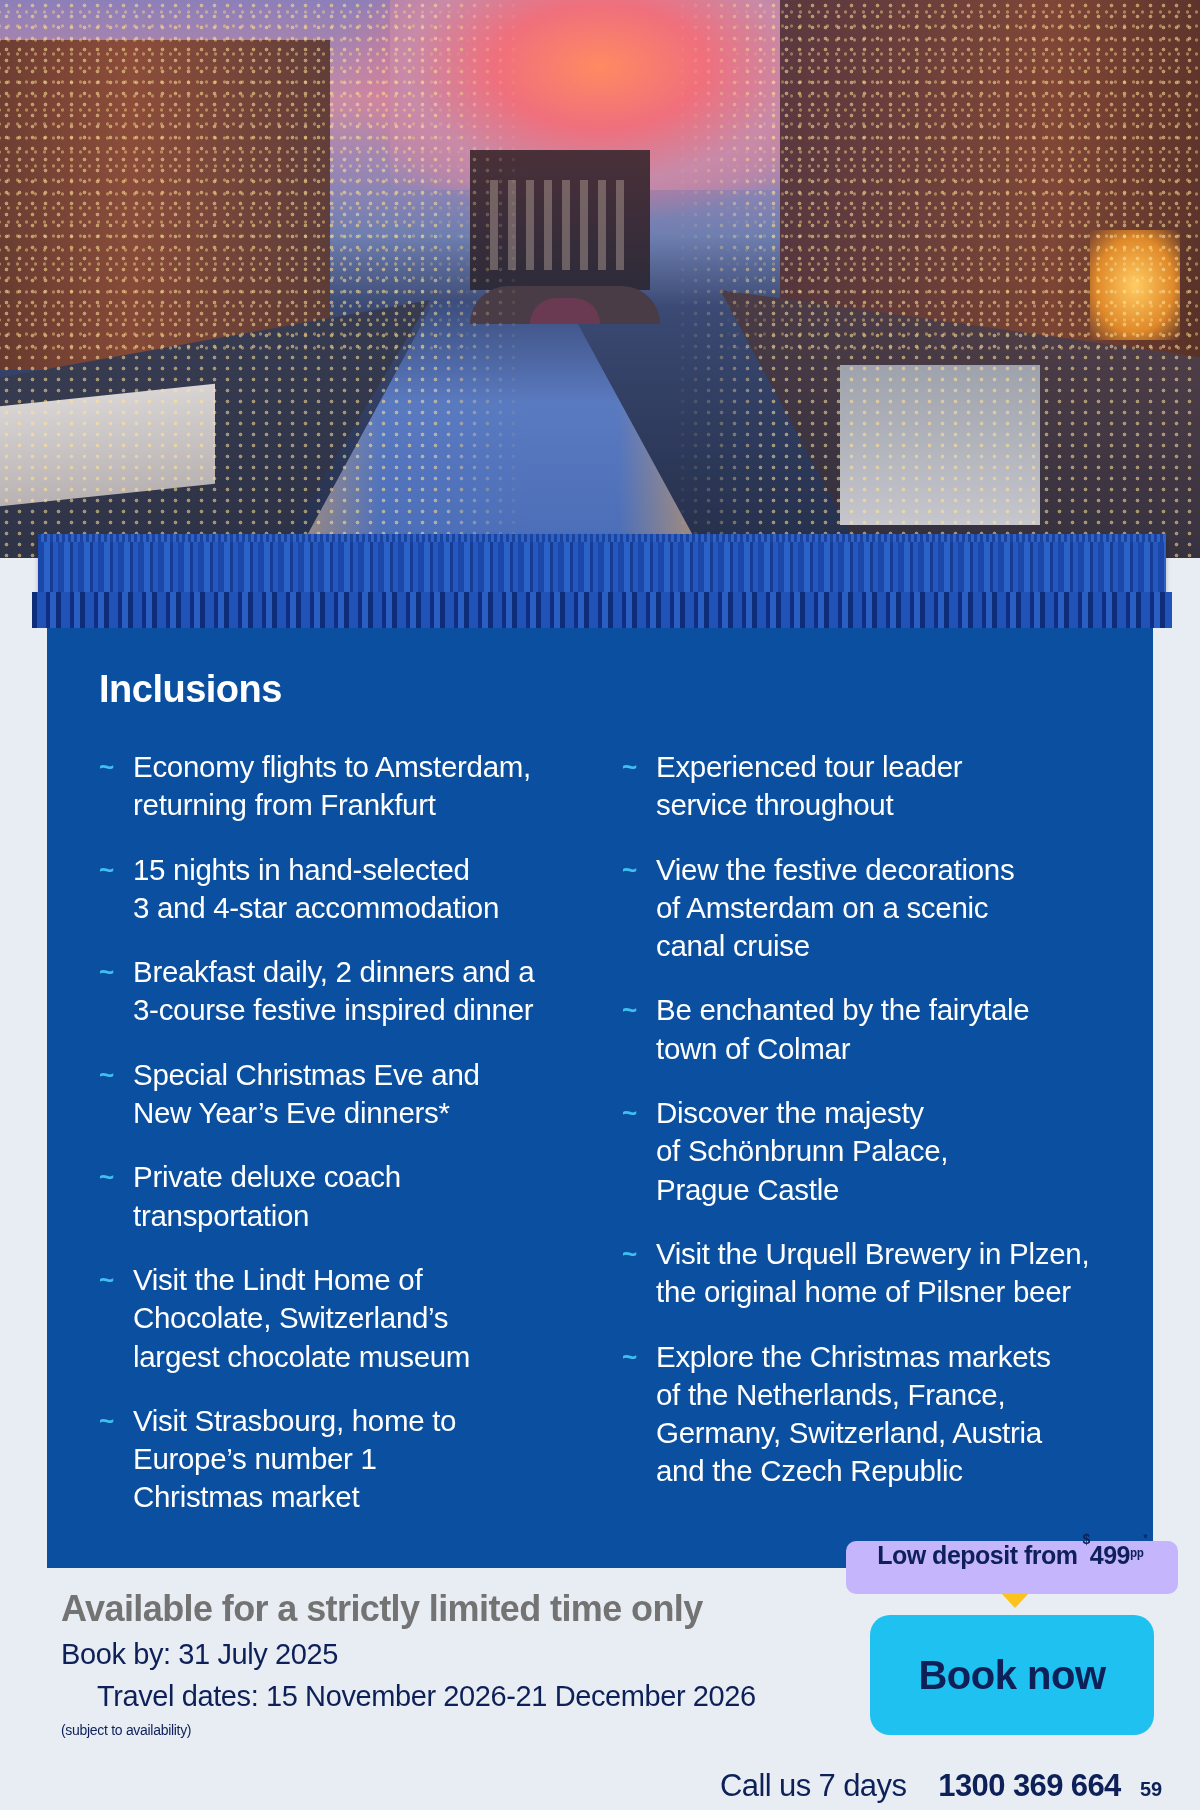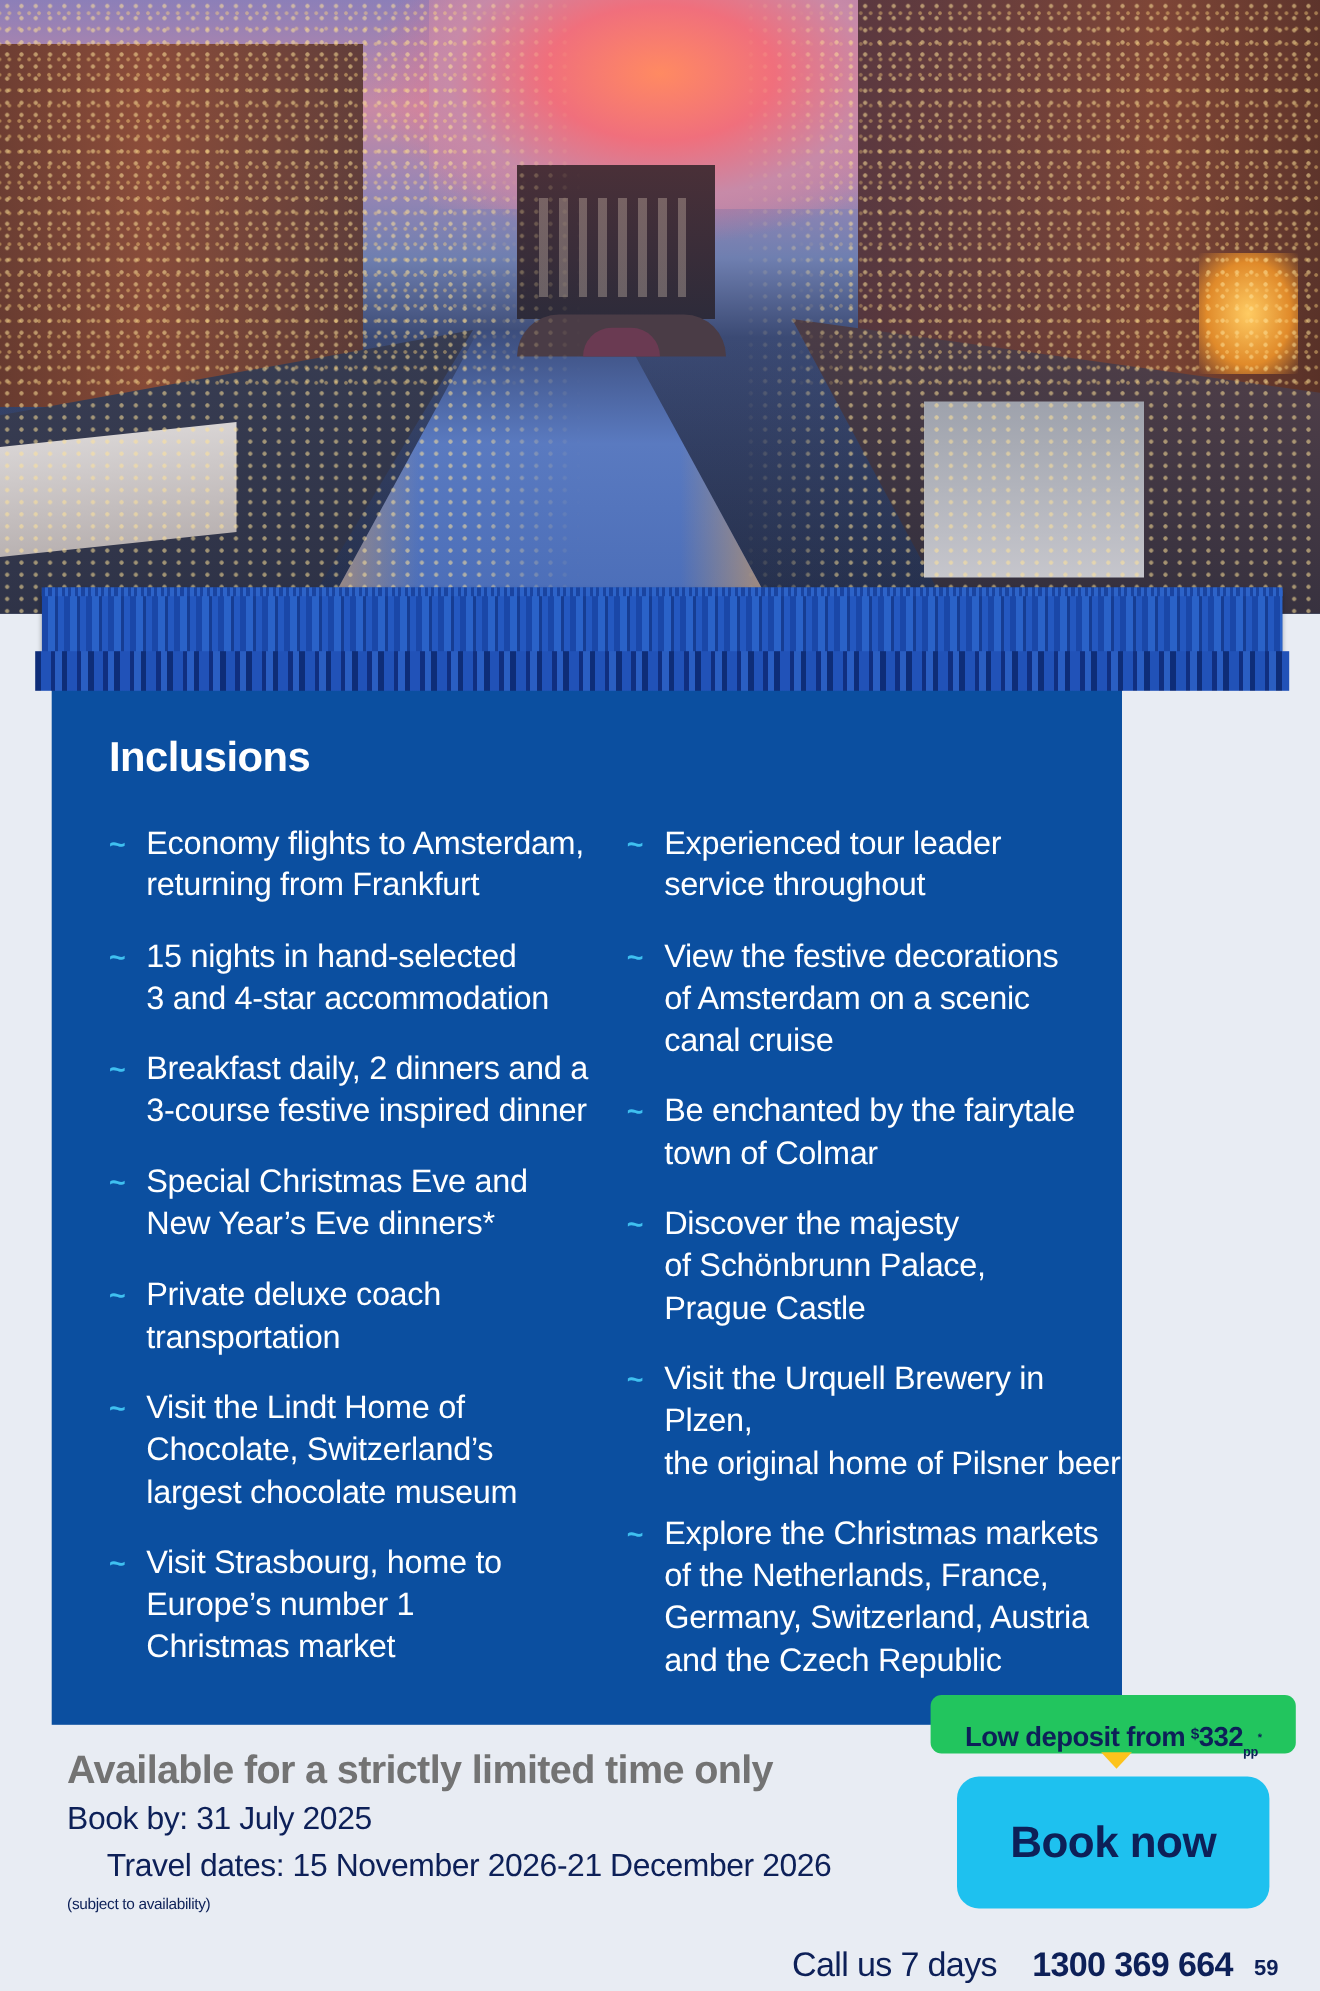--- a/index.html
+++ b/index.html
@@ -116,21 +116,21 @@
     background: repeating-linear-gradient(90deg, #1a44a0 0 3px, #2d63c8 3px 6px);
   }
   .curtain .row2 {
     position: absolute; left: 0; top: 58px; width: 1140px; height: 36px;
     background:
       repeating-linear-gradient(90deg, #0e2d78 0 5px, #2152b8 5px 14px, #102f80 14px 18px, #2a5ec2 18px 24px);
   }
 
   
   .panel {
-    position: absolute; left: 47px; top: 600px; width: 973px; height: 968px;
+    position: absolute; left: 47px; top: 600px; width: 1106px; height: 968px;
     background: #0b4fa0;
     z-index: 2;
     padding: 68px 52px 0 52px;
   }
   .panel-title {
     color: #ffffff; font-weight: bold; font-size: 38px; letter-spacing: -0.5px;
     font-family: "Liberation Sans", "DejaVu Sans", sans-serif;
     margin-left: 0;
   }
   .columns {
@@ -162,22 +162,22 @@
     position: absolute; left: 61px; color: #0d2058; font-size: 29px; letter-spacing: -0.4px;
   }
   .bookby { top: 1638px; }
   .travel { top: 1680px; margin-left: 36px; }
   .subject {
     position: absolute; left: 61px; top: 1722px; color: #0d2058; font-size: 14px; letter-spacing: -0.3px;
   }
 
   .deposit {
     position: absolute; left: 846px; top: 1541px; width: 332px; height: 53px;
-    background: #22c55e; border-radius: 10px; z-index: 4;
-    display: flex; align-items: flex-end; justify-content: center;
+    background: #c4b5fd; border-radius: 10px; z-index: 4;
+    display: flex; align-items: flex-start; justify-content: center;
     color: #0d2058; font-weight: bold; font-size: 25px; letter-spacing: -0.5px;
   }
   .deposit::after {
     content: ""; position: absolute; left: 155px; bottom: -14px;
     border-left: 14px solid transparent; border-right: 14px solid transparent;
     border-top: 15px solid #fcc31c;
   }
   .deposit .sup { font-size: 14px; position: relative; top: -10px; margin-left: 5px; }
   .deposit .pp { font-size: 12px; position: relative; top: 6px; font-family: Liberation Mono, monospace; }
   .deposit .star { font-size: 10px; position: relative; top: -8px; }
@@ -302,21 +302,21 @@
 Germany, Switzerland, Austria
 and the Czech Republic</span>
       </div>
     </div>
   </div>
 </section>
 
 <div class="deposit">
   <span>Low deposit from</span>
   <span class="sup">$</span>
-    <span>332</span>
+    <span>499</span>
     <span class="pp">pp</span>
     <span class="star">*</span>
 </div>
 
 <button class="book-btn">Book now</button>
 
 <div class="limited">Available for a strictly limited time only</div>
 <div class="bookby">Book by: 31 July 2025</div>
 <div class="travel">Travel dates: 15 November 2026-21 December 2026</div>
 <div class="subject">(subject to availability)</div>

